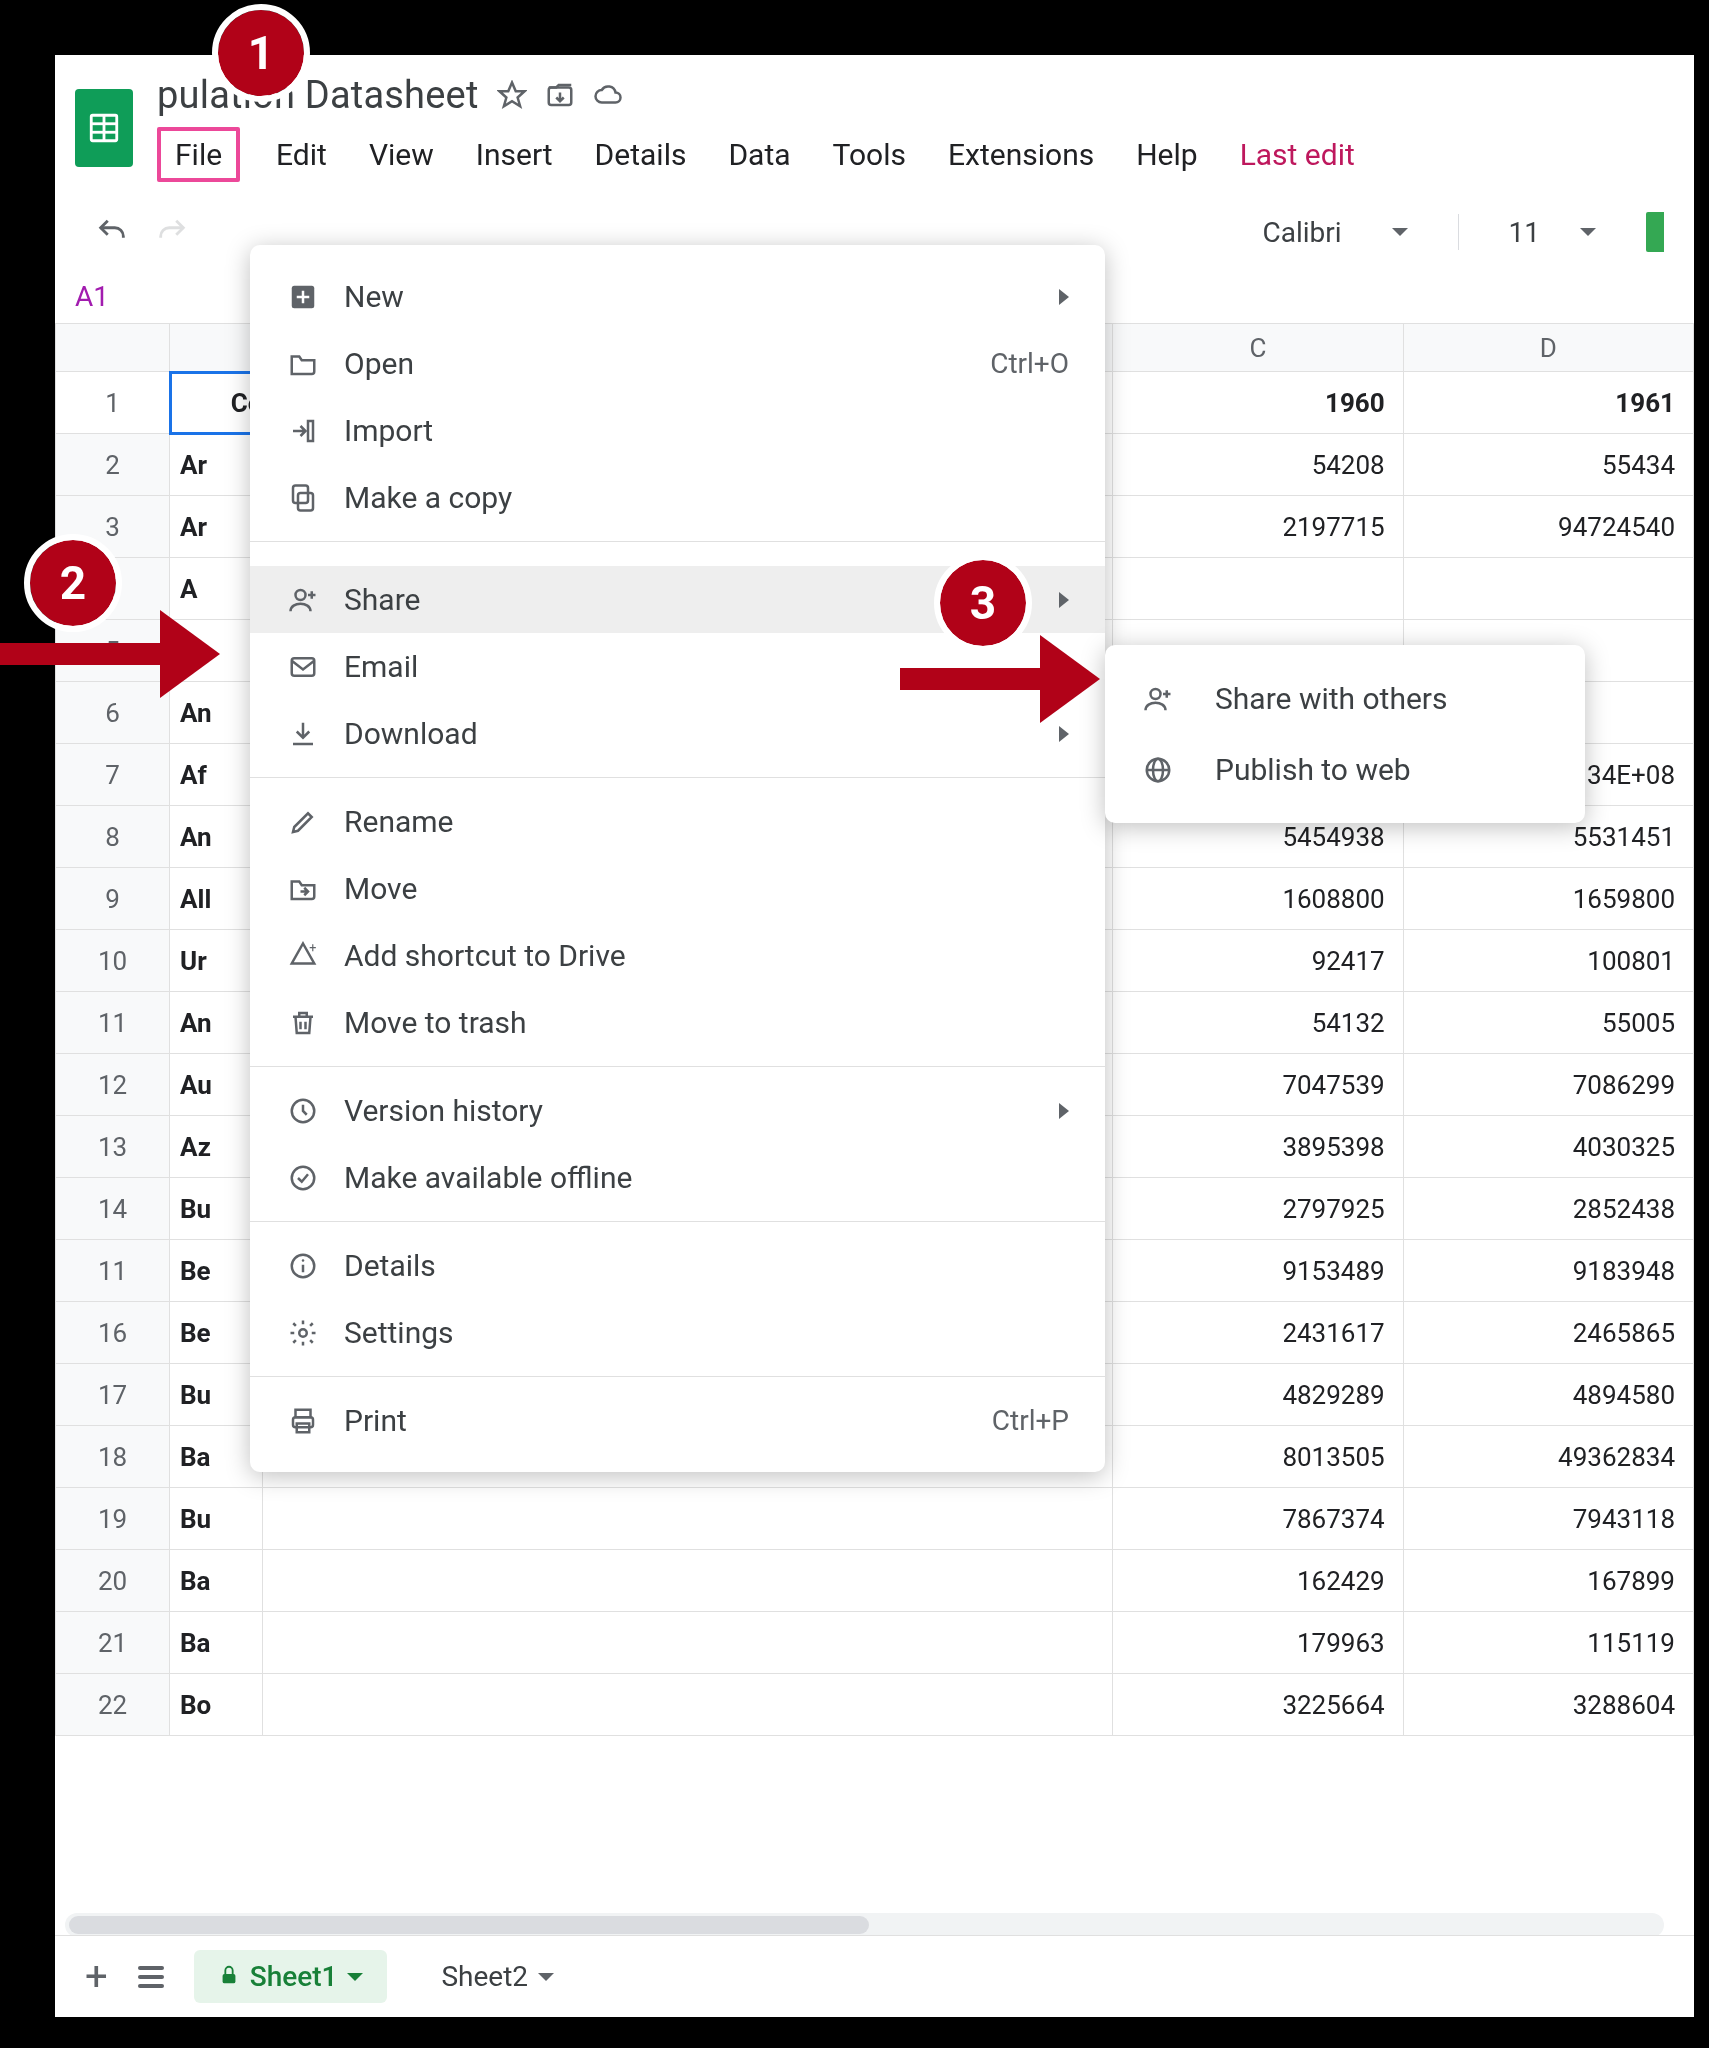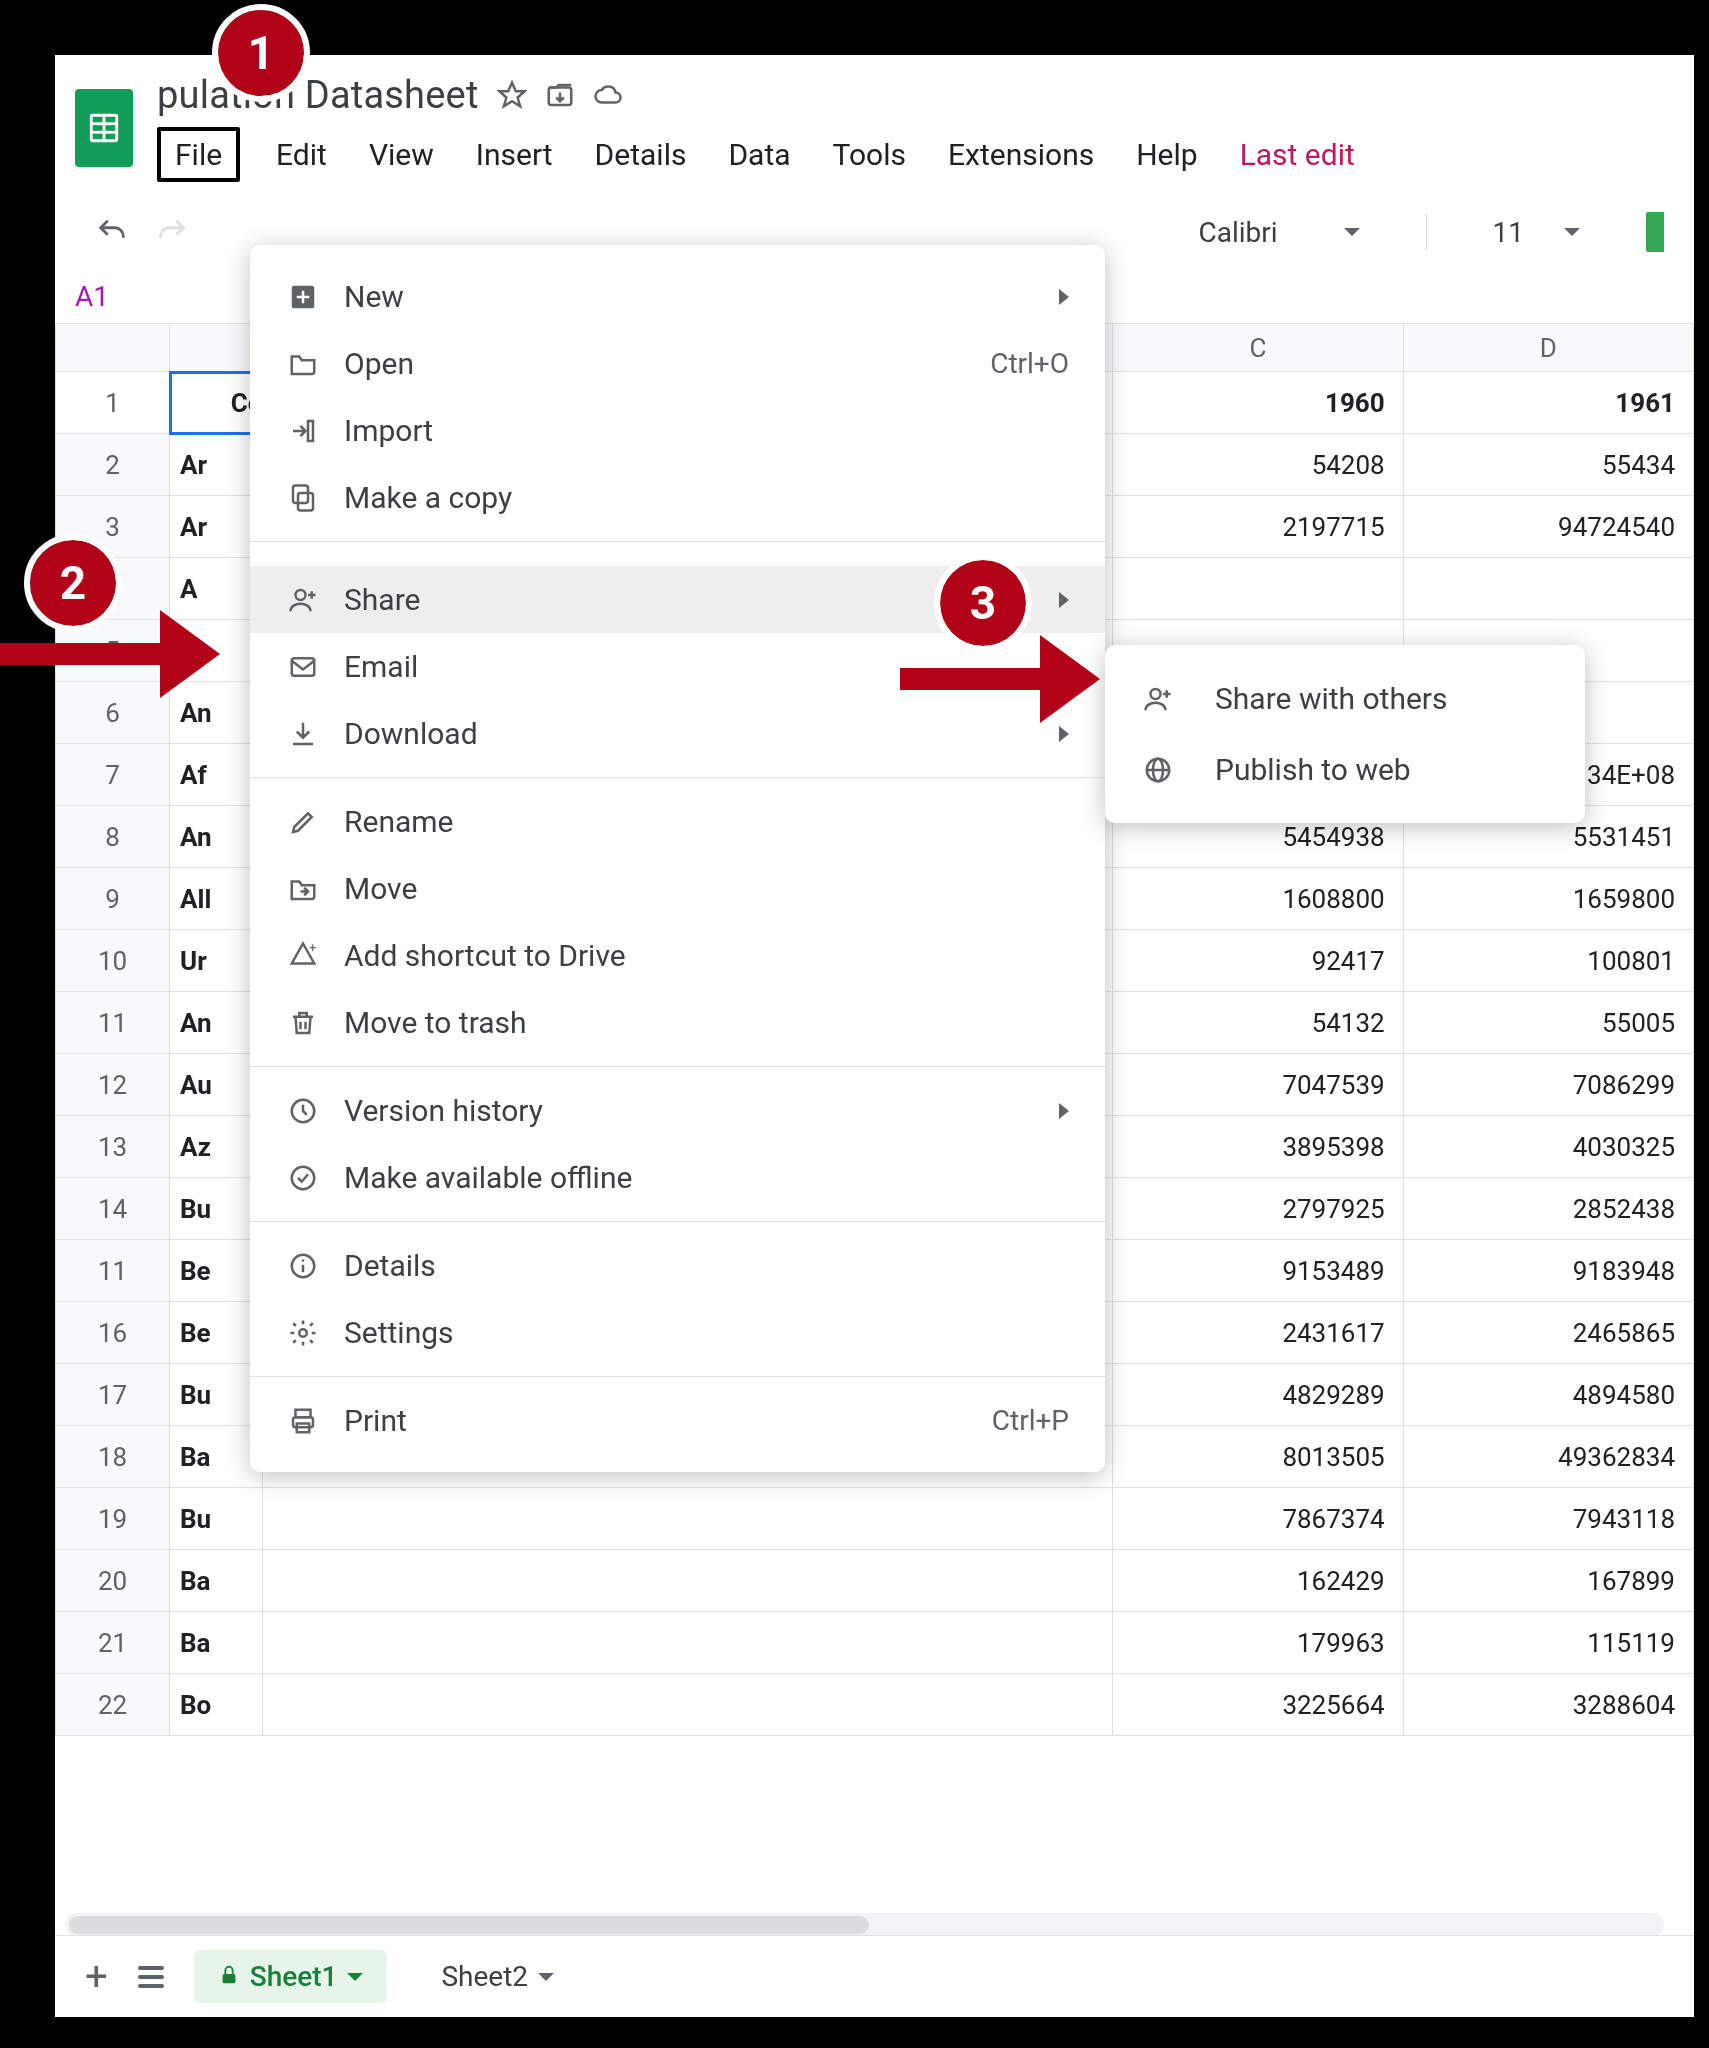--- a/index.html
+++ b/index.html
@@ -38,32 +38,32 @@
   .sheets-logo svg { width: 34px; height: 34px; }
   .doc-info { display:flex; flex-direction:column; gap:4px; margin-left:4px;}
   .doc-title-row { display:flex; align-items:center; gap:18px; }
   .doc-title { font-size: 38px; color:#3c4043; letter-spacing: .2px;}
   .icon-btn { color:#5f6368; display:inline-flex;}
   .icon-btn svg{width:30px;height:30px;stroke:currentColor;stroke-width:2;fill:none;}
 
   
   .menu-bar { display:flex; align-items:center; gap:30px; font-size:30px; color:#202124; padding-top:6px;}
   .menu-item { padding:4px 6px; cursor:pointer;}
-  .menu-item.active { border:4px solid #000000; border-radius:2px; padding:6px 14px;}
+  .menu-item.active { border:4px solid #ec4899; border-radius:2px; padding:6px 14px;}
   .last-edit { color:#be185d;}
 
   
   .toolbar-row {
     display:flex; align-items:center; gap:26px;
     padding: 30px 30px 18px 40px;
     font-size:28px; color:#3c4043;
   }
   .toolbar-icon{color:#5f6368;display:inline-flex;}
   .toolbar-icon svg{width:34px;height:34px;stroke:currentColor;stroke-width:2;fill:none;}
-  .font-box{display:flex;align-items:center;gap:66px;margin-left:auto;}
+  .font-box{display:flex;align-items:center;gap:50px;margin-left:auto;}
   .font-sep{width:1px;height:36px;background:#dadce0;}
   .font-name{font-size:28px;}
   .dd-arrow{width:0;height:0;border-left:8px solid transparent;border-right:8px solid transparent;border-top:8px solid #5f6368;}
   .font-size-box{display:flex;align-items:center;gap:40px;}
   .green-accent{width:18px;height:40px;background:#34a853;border-radius:2px 0 0 2px;}
 
   
   .namebox-row{display:flex;align-items:center;padding:4px 0 4px 10px;}
   .namebox{width:140px;font-size:28px;padding:6px 10px;color:#a21caf;}
 

